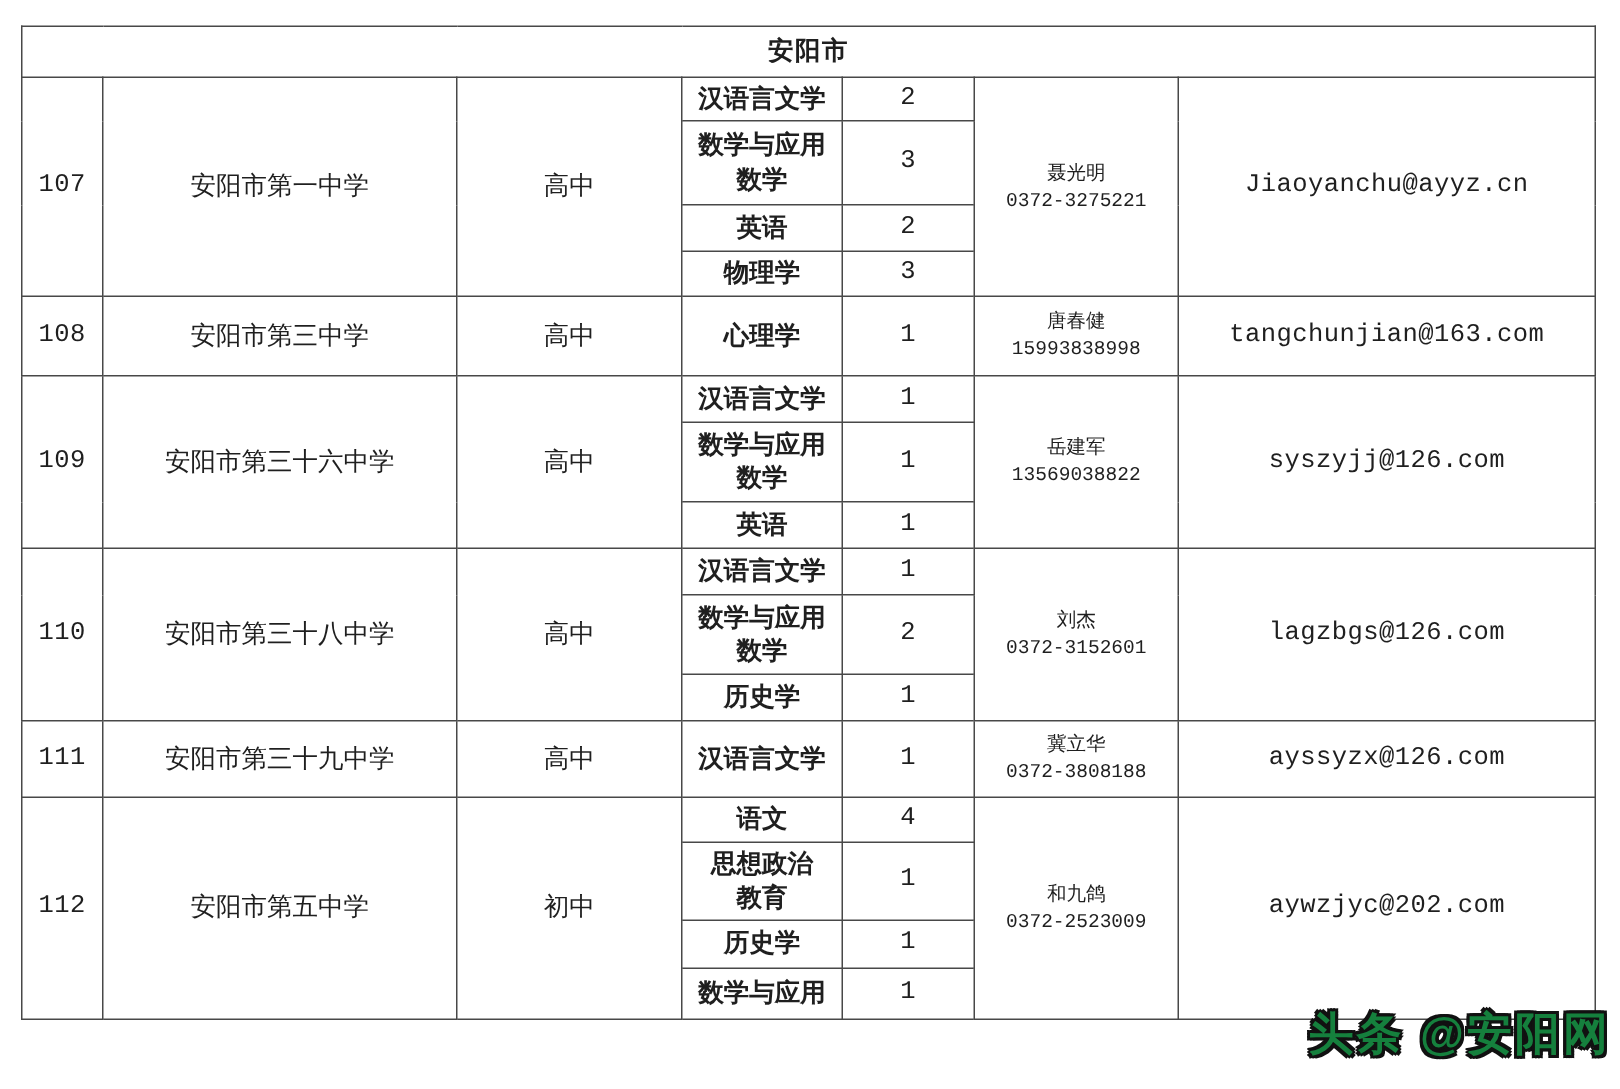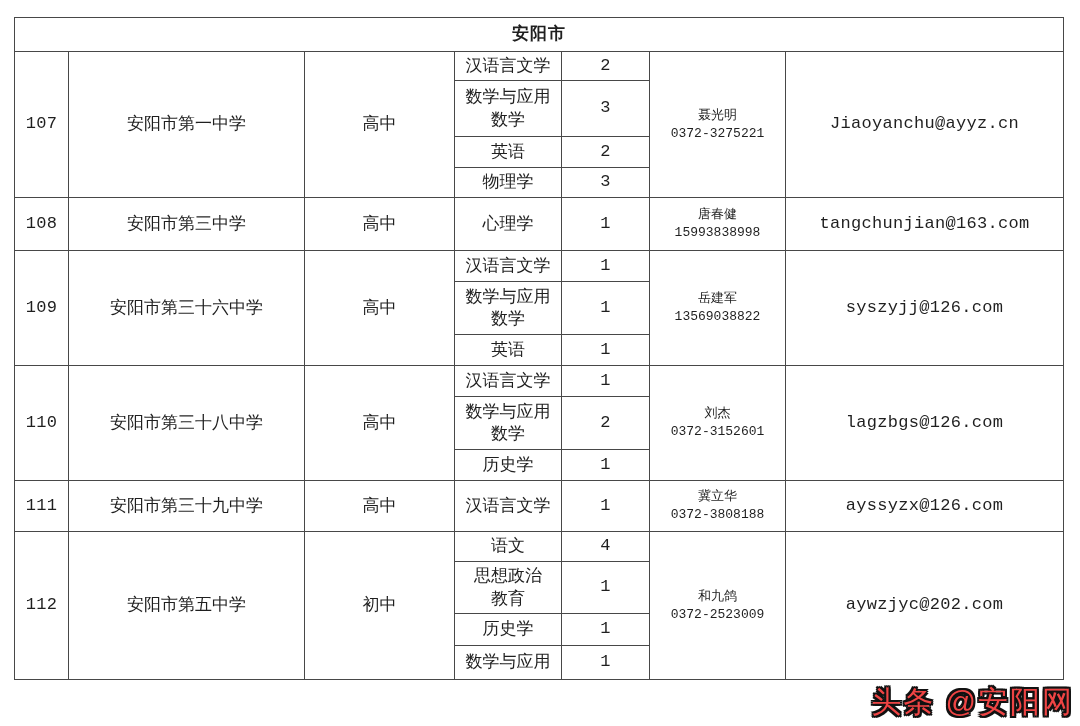--- a/index.html
+++ b/index.html
@@ -28,21 +28,21 @@
     padding: 0 2px;
     font-size: 17px;
     line-height: 1.3;
     overflow: hidden;
   }
   td.region {
     font-weight: bold;
     font-size: 18px;
     letter-spacing: 1px;
   }
-  td.subject { white-space: pre-line; }
+  td.subject { white-space: pre-line; font-weight: bold; }
   .num, .mono {
     font-family: "Liberation Mono", monospace;
     font-size: 15px;
     letter-spacing: 0.3px;
   }
   td.email-cell {
     font-family: "Liberation Mono", monospace;
     font-size: 15px;
     letter-spacing: 0.3px;
   }
@@ -57,26 +57,26 @@
     left: 0;
     right: 0;
     bottom: 5px;
     text-align: center;
     font-size: 17px;
     letter-spacing: 3px;
   }
   .watermark {
     position: absolute;
     right: 6px;
-    bottom: 3px;
+    bottom: 16px;
     font-family: "Liberation Sans", sans-serif;
-    font-weight: normal;
+    font-weight: bold;
     font-size: 30px;
     letter-spacing: 2px;
-    color: #ef4444;
+    color: #15803d;
     text-shadow:
       -2px -2px 0 #111, 2px -2px 0 #111, -2px 2px 0 #111, 2px 2px 0 #111,
       -2px 0 0 #111, 2px 0 0 #111, 0 -2px 0 #111, 0 2px 0 #111;
   }
 </style>
 </head>
 <body>
 
 <div class="page">
 

